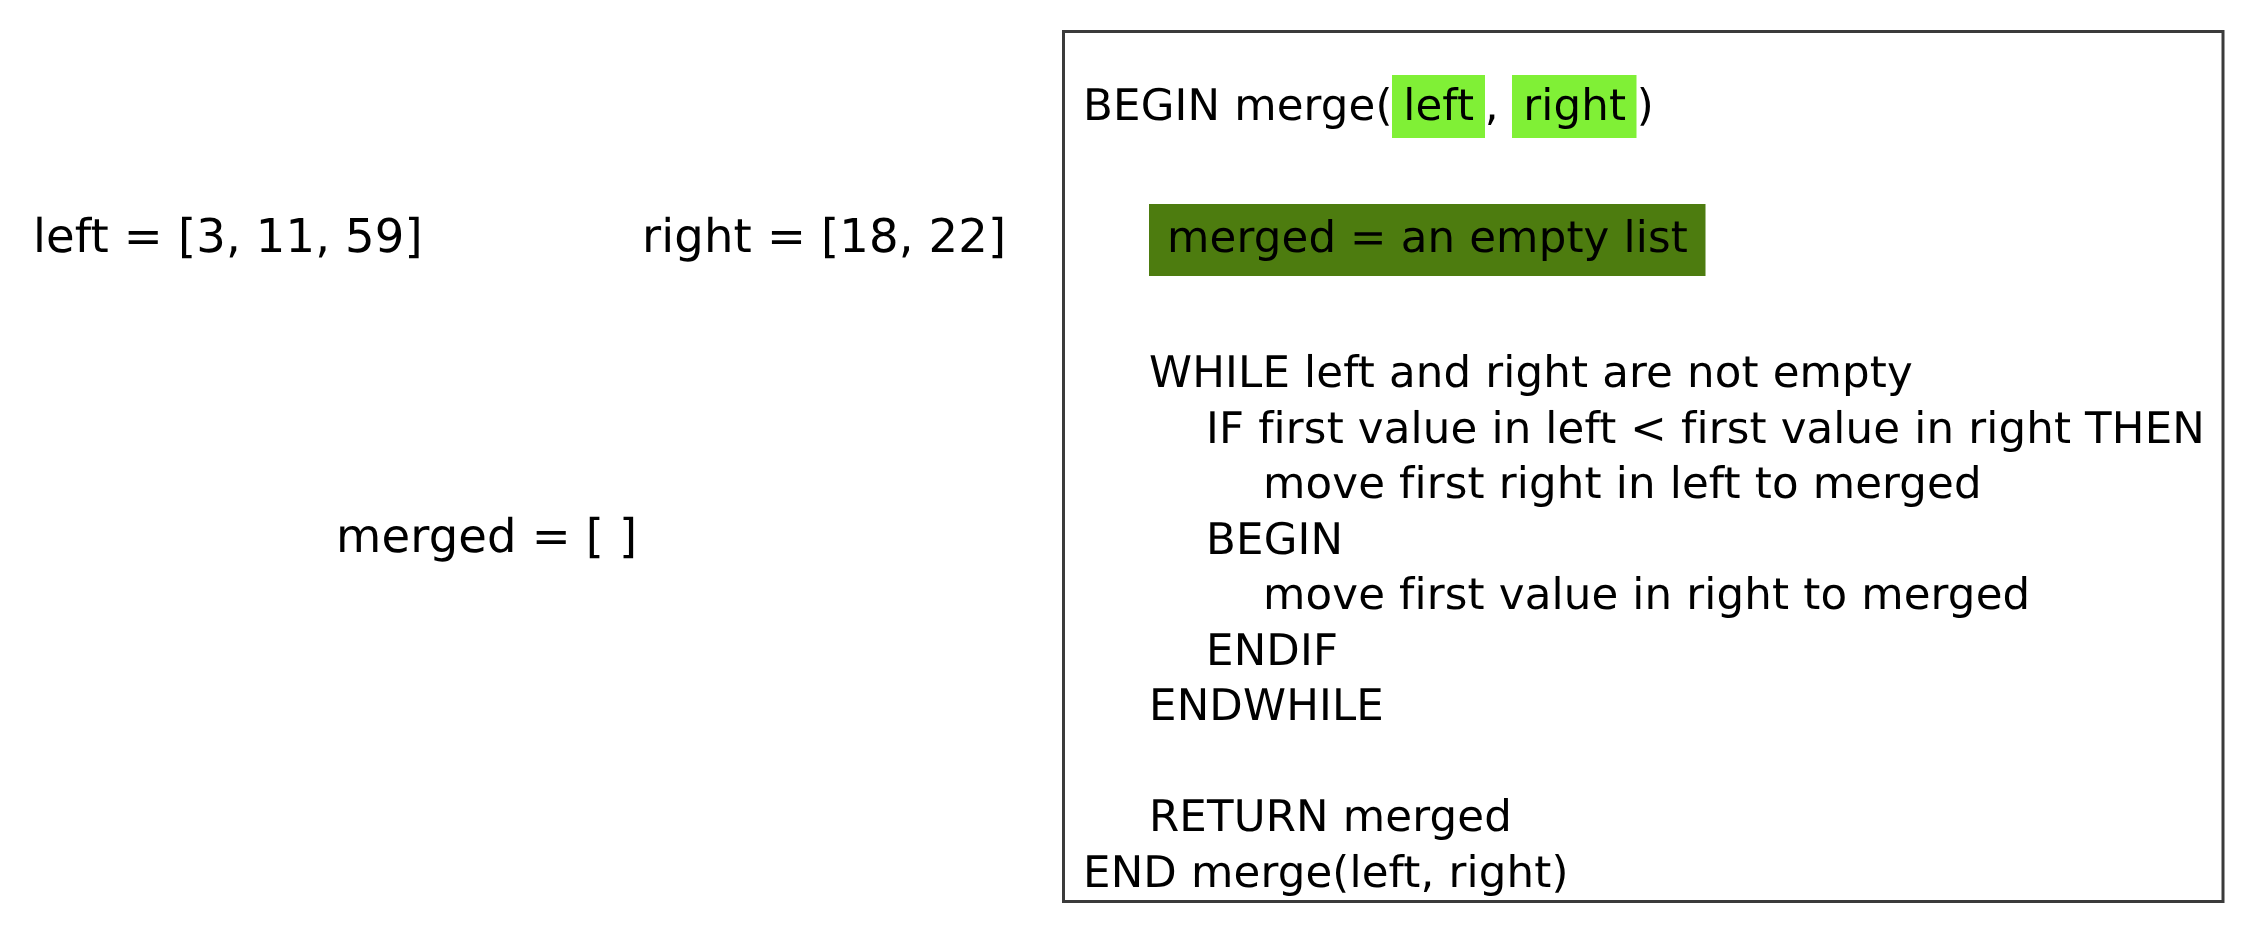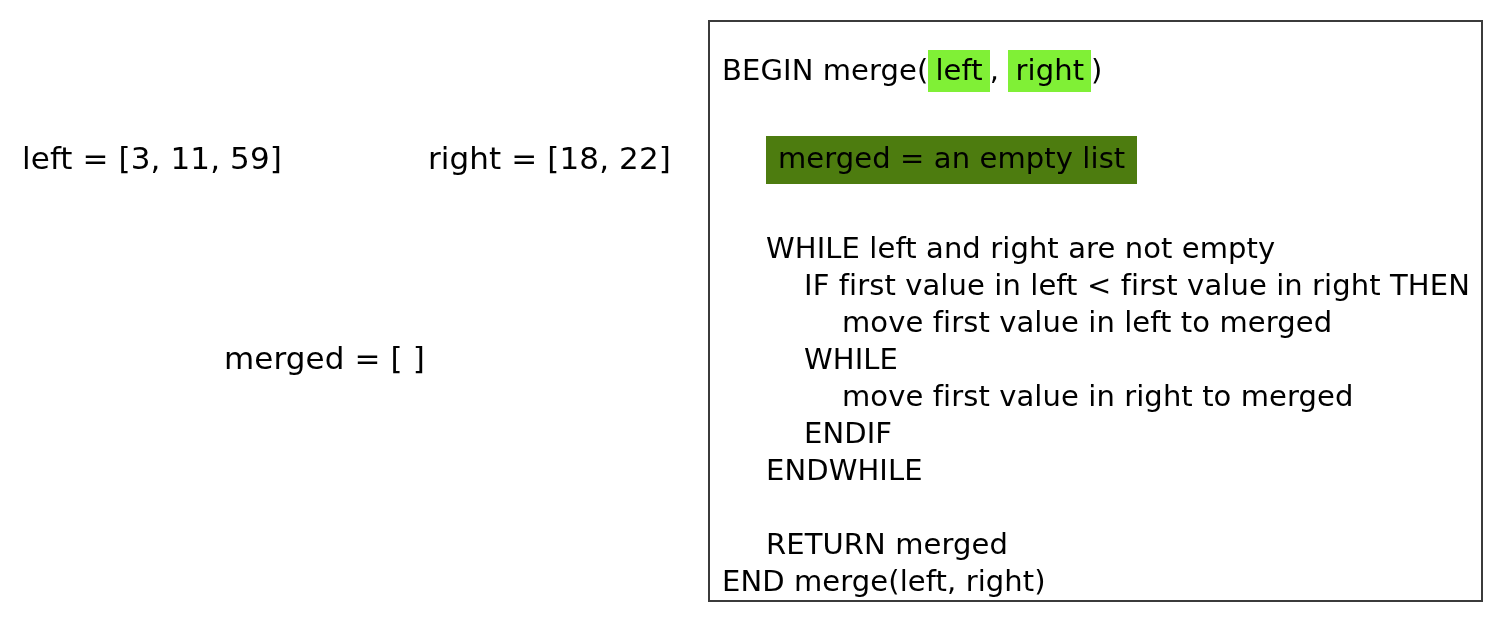--- a/index.html
+++ b/index.html
@@ -98,23 +98,23 @@
   <div id="pseudocode-listing">
 
     <div class="code-line ind-0" style="top: 22px;"><span>BEGIN merge(</span><span class="hl">left</span><span>,</span> <span class="hl">right</span><span>)</span></div>
 
     <div class="code-line ind-1" style="top: 102px;"><span class="hl-block">merged = an empty list</span></div>
 
     <div class="code-line ind-1" style="top: 200px;">WHILE left and right are not empty</div>
 
     <div class="code-line ind-2" style="top: 237px;">IF first value in left &lt; first value in right THEN</div>
 
-    <div class="code-line ind-3" style="top: 274px;">move first value in left to merged</div>
+    <div class="code-line ind-3" style="top: 274px;">move first right in left to merged</div>
 
-    <div class="code-line ind-2" style="top: 311px;">WHILE</div>
+    <div class="code-line ind-2" style="top: 311px;">BEGIN</div>
 
     <div class="code-line ind-3" style="top: 348px;">move first value in right to merged</div>
 
     <div class="code-line ind-2" style="top: 385px; text-align: right;">ENDIF</div>
 
     <div class="code-line ind-1" style="top: 422px;">ENDWHILE</div>
 
     <div class="code-line ind-0" style="top: 533px;">END merge(left, right)</div>
 
     <div class="code-line ind-1" style="top: 496px;">RETURN merged</div>

